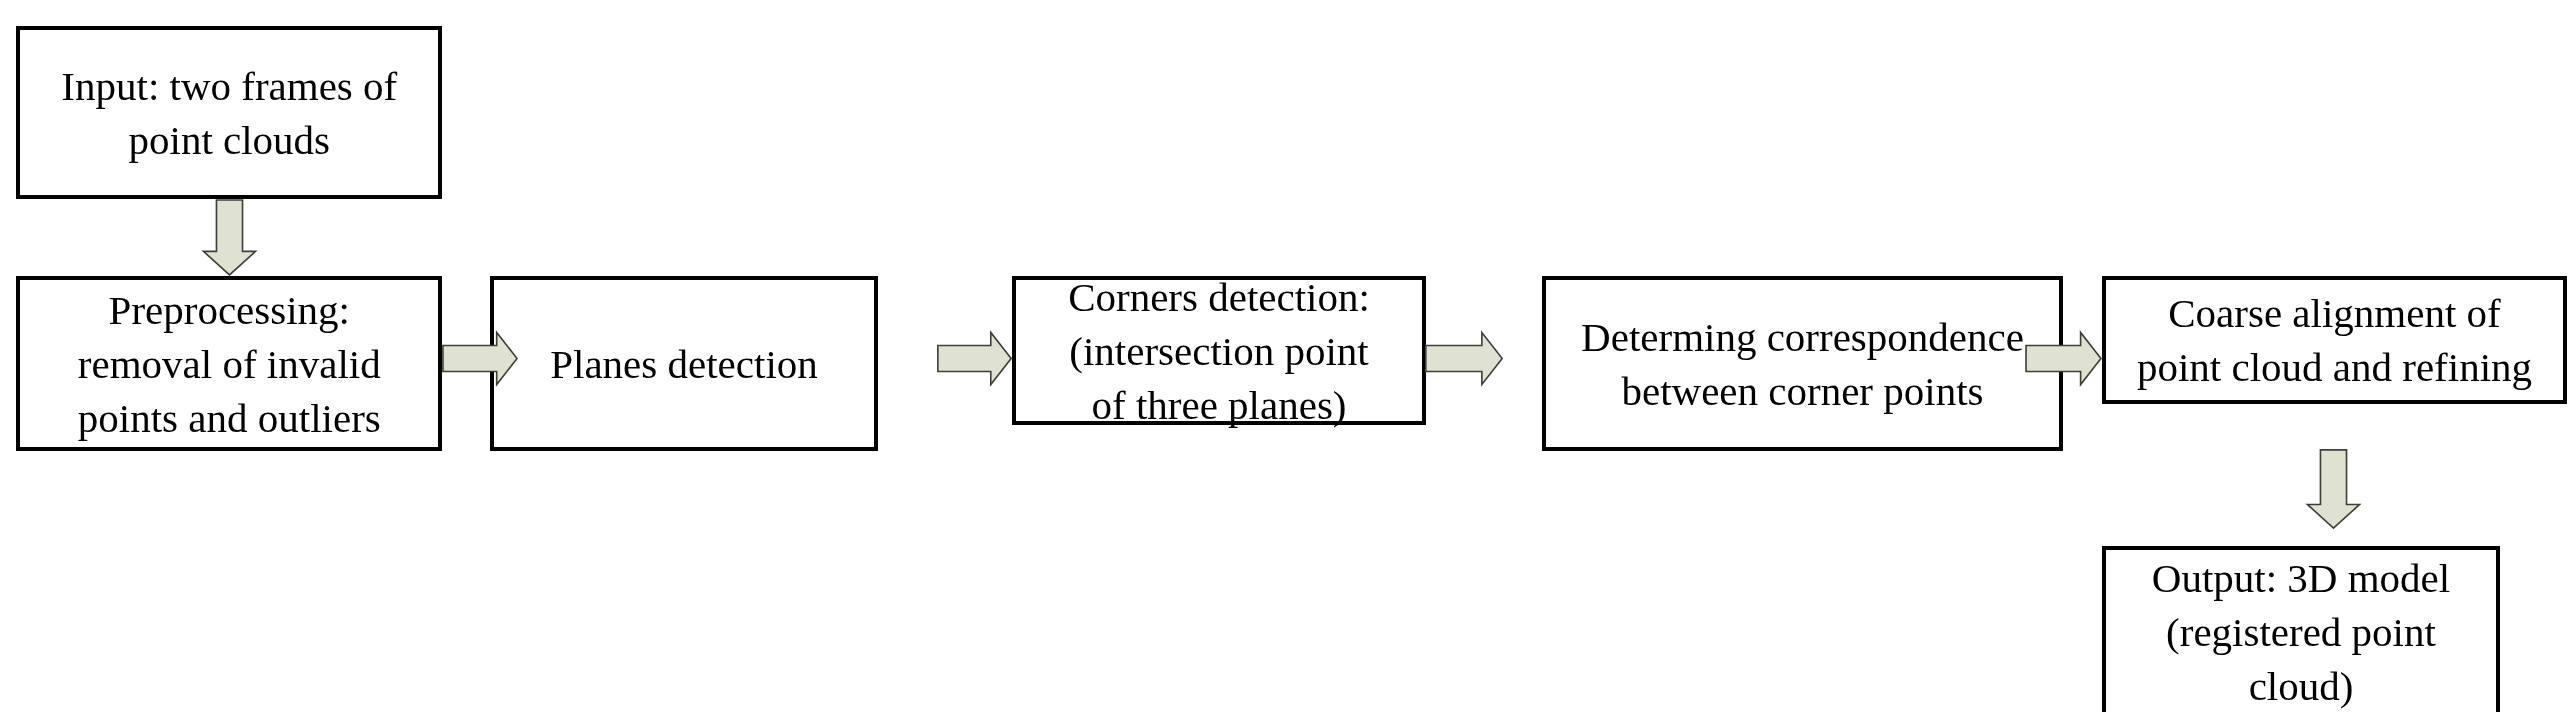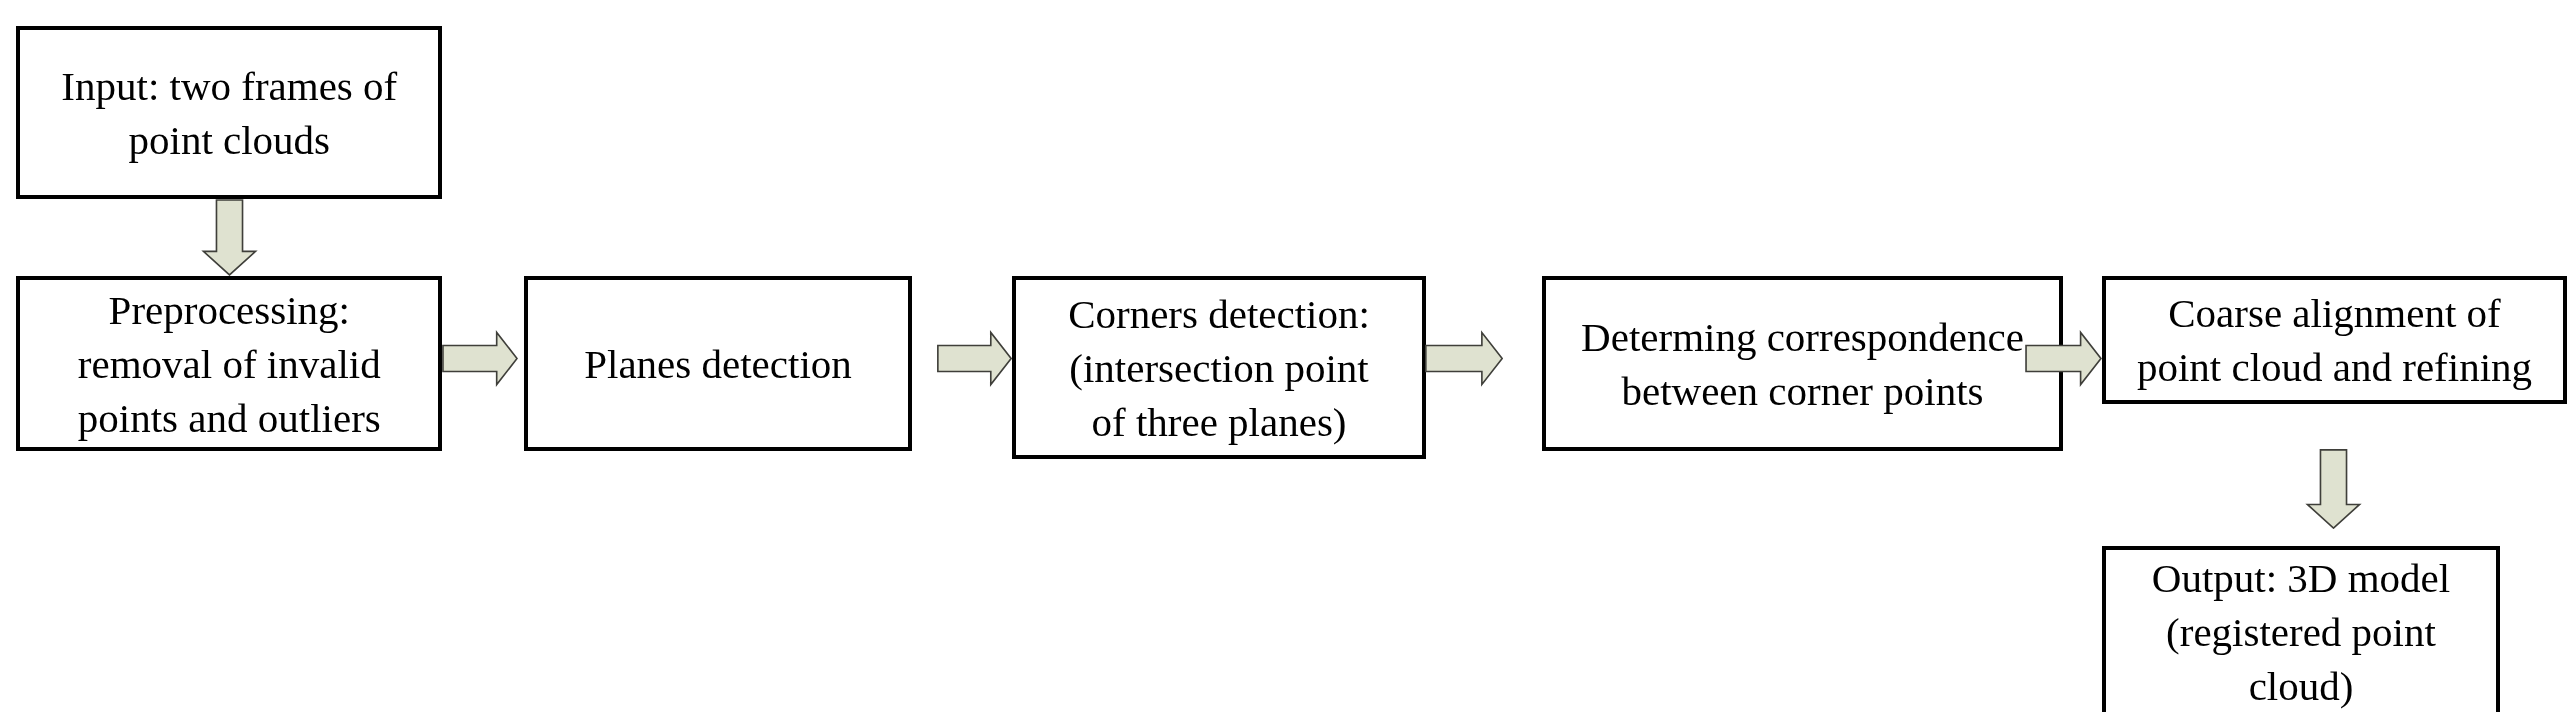--- a/index.html
+++ b/index.html
@@ -55,25 +55,25 @@
     <div class="label">Input: two frames of
 point clouds</div>
   </div>
 
   <div class="node" style="left:16.3px; top:276px; width:426px; height:175px;">
     <div class="label">Preprocessing:
 removal of invalid
 points and outliers</div>
   </div>
 
-  <div class="node" style="left:524px; top:276px; width:388px; height:175px;">
+  <div class="node" style="left:490px; top:276px; width:388px; height:175px;">
     <div class="label">Planes detection</div>
   </div>
 
-  <div class="node" style="left:1012px; top:276px; width:414px; height:183px;">
+  <div class="node" style="left:1012px; top:276px; width:414px; height:149px;">
     <div class="label">Corners detection:
 (intersection point
 of three planes)</div>
   </div>
 
   <div class="node" style="left:1542px; top:276px; width:521px; height:175px;">
     <div class="label">Determing correspondence
 between corner points</div>
   </div>
 

